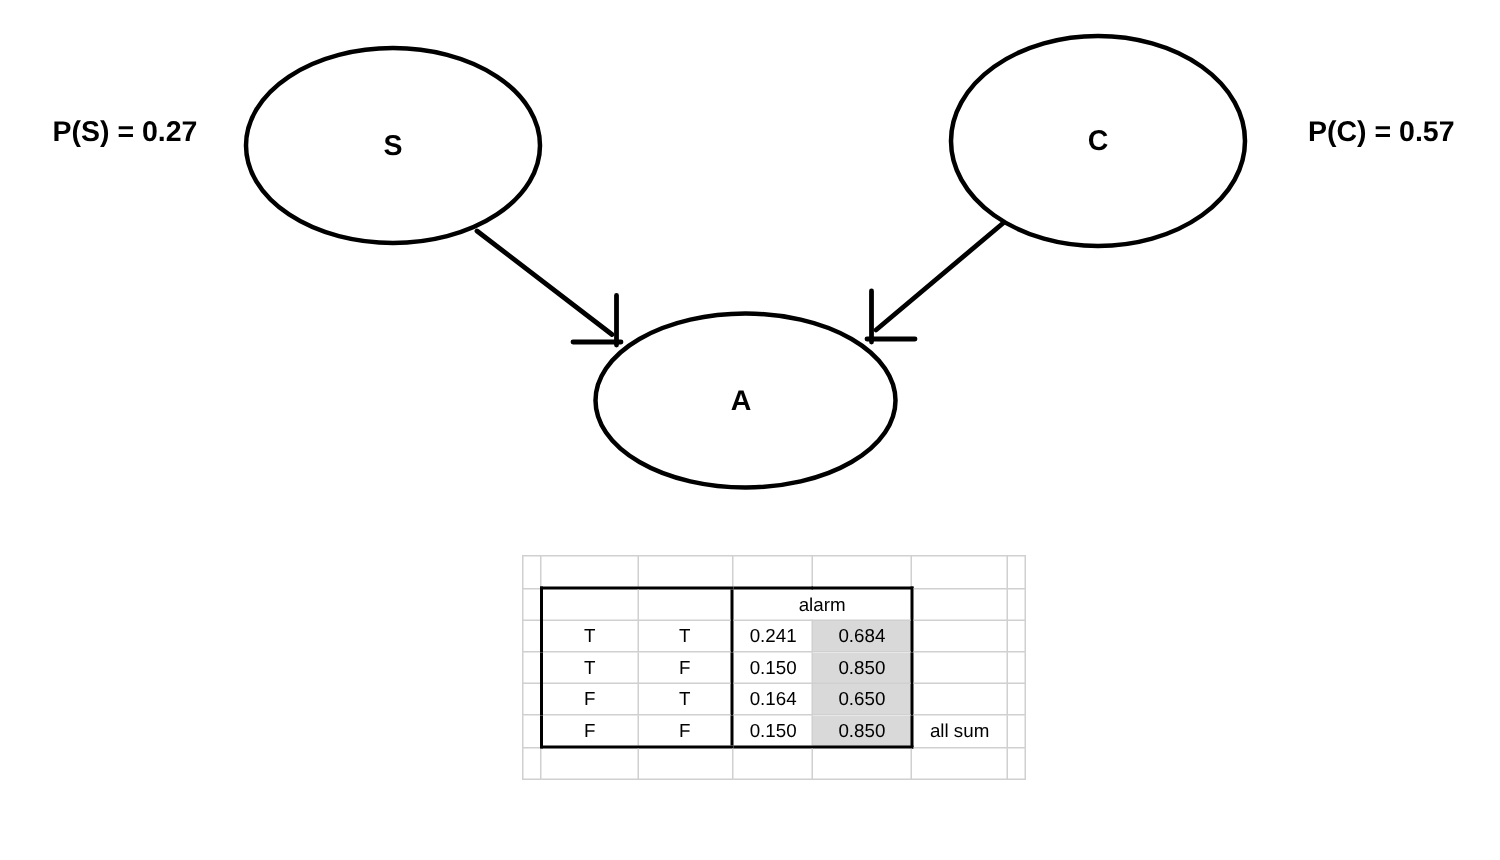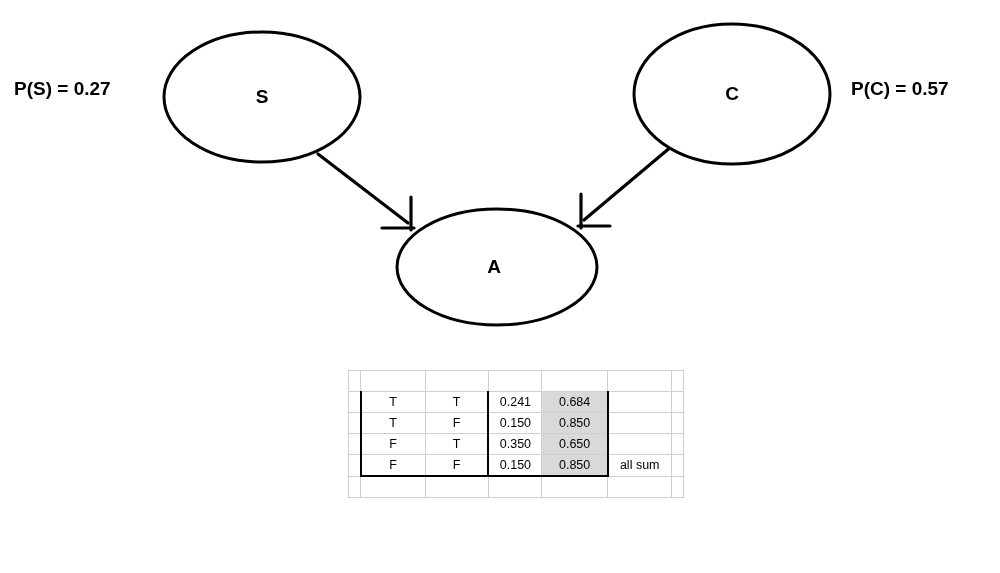--- a/index.html
+++ b/index.html
@@ -36,20 +36,21 @@
     text-anchor: middle;
     dominant-baseline: middle;
   }
   .prob-label {
     position: absolute;
     font-family: "Liberation Sans", sans-serif;
     font-size: 19px;
     font-weight: bold;
     color: #000000;
     white-space: nowrap;
+    margin-left: 21px;
   }
   #prob-label-s { left: 14px;  top: 78px; }
   #prob-label-c { left: 851px; top: 78px; }
 
   
   #cpt-sheet {
     position: absolute;
     left: 348px;
     top: 370px;
     width: 336px;
@@ -147,20 +148,28 @@
       <tr>
         <td></td>
         <td></td>
         <td></td>
         <td></td>
         <td></td>
         <td></td>
         <td></td>
       </tr>
 
+      <tr class="row-h">
+        <td></td>
+        <td class="bt bl"></td>
+        <td class="bt"></td>
+        <td class="bt bl br" colspan="2">alarm</td>
+        <td></td>
+        <td></td>
+      </tr>
 
 
       <tr class="row-h">
         <td></td>
         <td class="bl">T</td>
         <td>T</td>
         <td class="bl">0.241</td>
         <td class="br shaded">0.684</td>
         <td></td>
         <td></td>
@@ -173,21 +182,21 @@
         <td class="bl">0.150</td>
         <td class="br shaded">0.850</td>
         <td></td>
         <td></td>
       </tr>
 
       <tr class="row-h">
         <td></td>
         <td class="bl">F</td>
         <td>T</td>
-        <td class="bl">0.350</td>
+        <td class="bl">0.164</td>
         <td class="br shaded">0.650</td>
         <td></td>
         <td></td>
       </tr>
 
       <tr class="row-h">
         <td></td>
         <td class="bl bb">F</td>
         <td class="bb">F</td>
         <td class="bl bb">0.150</td>

